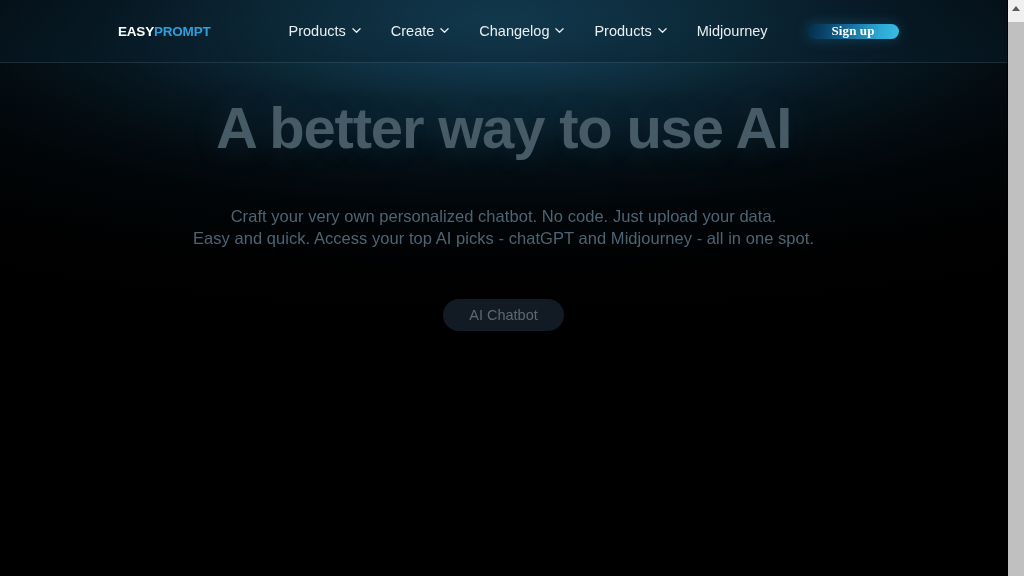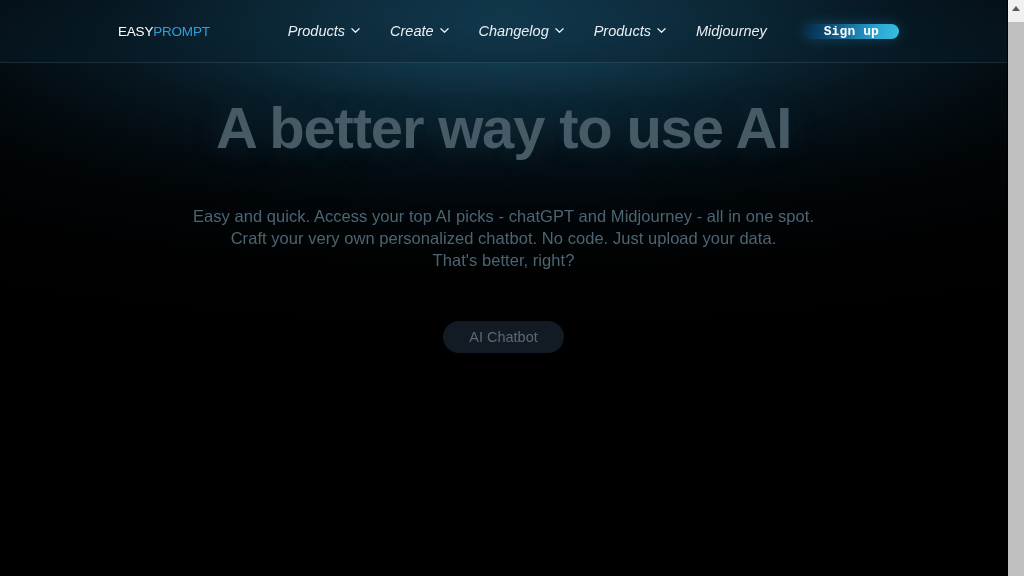--- a/index.html
+++ b/index.html
@@ -82,35 +82,34 @@
   .header-inner {
     width: 100%;
     height: 100%;
     display: flex;
     align-items: center;
     padding: 0 108px 0 118px;
   }
 
   .brand {
     font-size: 13.5px;
-    font-weight: normal;
+    font-weight: bold;
     letter-spacing: -0.2px;
     white-space: nowrap;
     text-decoration: none;
     cursor: pointer;
   }
   .brand-easy   { color: #ffffff; }
   .brand-prompt { color: #2f9fdc; }
 
   .main-nav {
     display: flex;
     align-items: center;
     gap: 30px;
     margin-left: 78px;
-    font-style: italic;
   }
 
   .nav-item {
     display: inline-flex;
     align-items: center;
     gap: 6px;
     color: #e9eef2;
     font-size: 14.5px;
     line-height: 1;
     white-space: nowrap;
@@ -132,21 +131,21 @@
   .signup-btn {
     display: inline-flex;
     align-items: center;
     justify-content: center;
     min-width: 92px;
     height: 15px;
     padding: 0 20px;
     border: none;
     border-radius: 999px;
     color: #ffffff;
-    font-family: Liberation Mono, monospace;
+    font-family: Liberation Serif, serif;
     font-size: 13px;
     font-weight: bold;
     letter-spacing: 0.1px;
     white-space: nowrap;
     cursor: pointer;
     background: linear-gradient(100deg,
       #062a45 0%,
       #0b4a72 24%,
       #1a7aa9 52%,
       #2ea8d4 78%,
@@ -328,23 +327,22 @@
         <button class="signup-btn">Sign up</button>
 
       </div>
     </header>
 
     <main class="hero">
 
       <h1 class="hero-title">A better way to use AI</h1>
 
       <p class="hero-subtitle">
+        <span class="sub-line">Craft your very own personalized chatbot. No code. Just upload your data.</span>
         <span class="sub-line">Easy and quick. Access your top AI picks - chatGPT and Midjourney - all in one spot.</span>
-        <span class="sub-line">Craft your very own personalized chatbot. No code. Just upload your data.</span>
-        <span class="sub-line">That's better, right?</span>
       </p>
 
       <div class="hero-actions">
         <button class="cta cta-secondary">AI Chatbot</button>
       </div>
 
     </main>
 
   </div>
 

